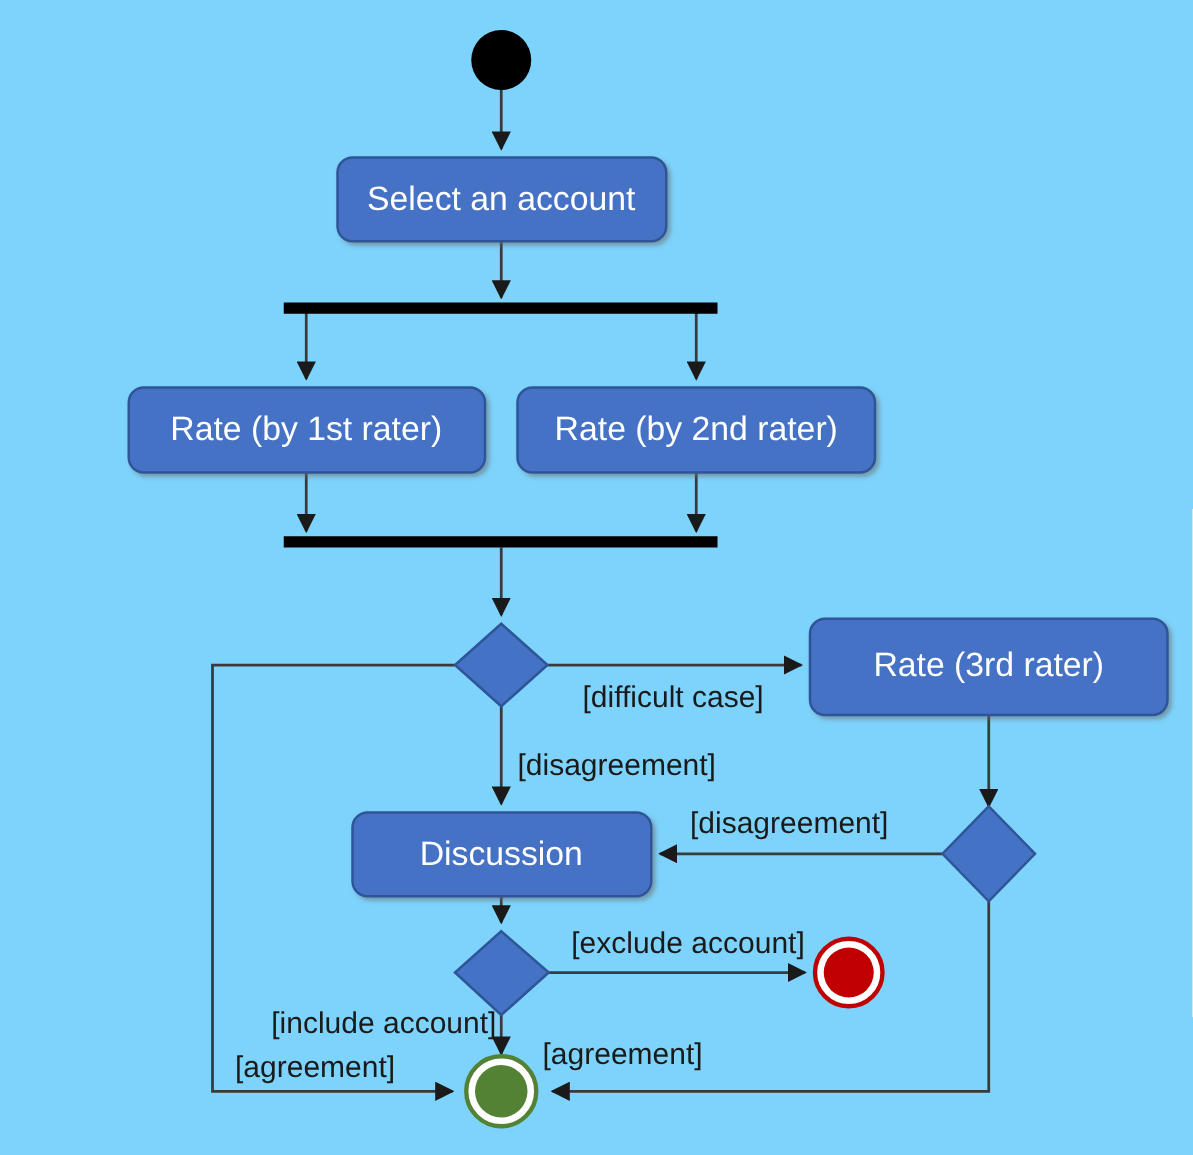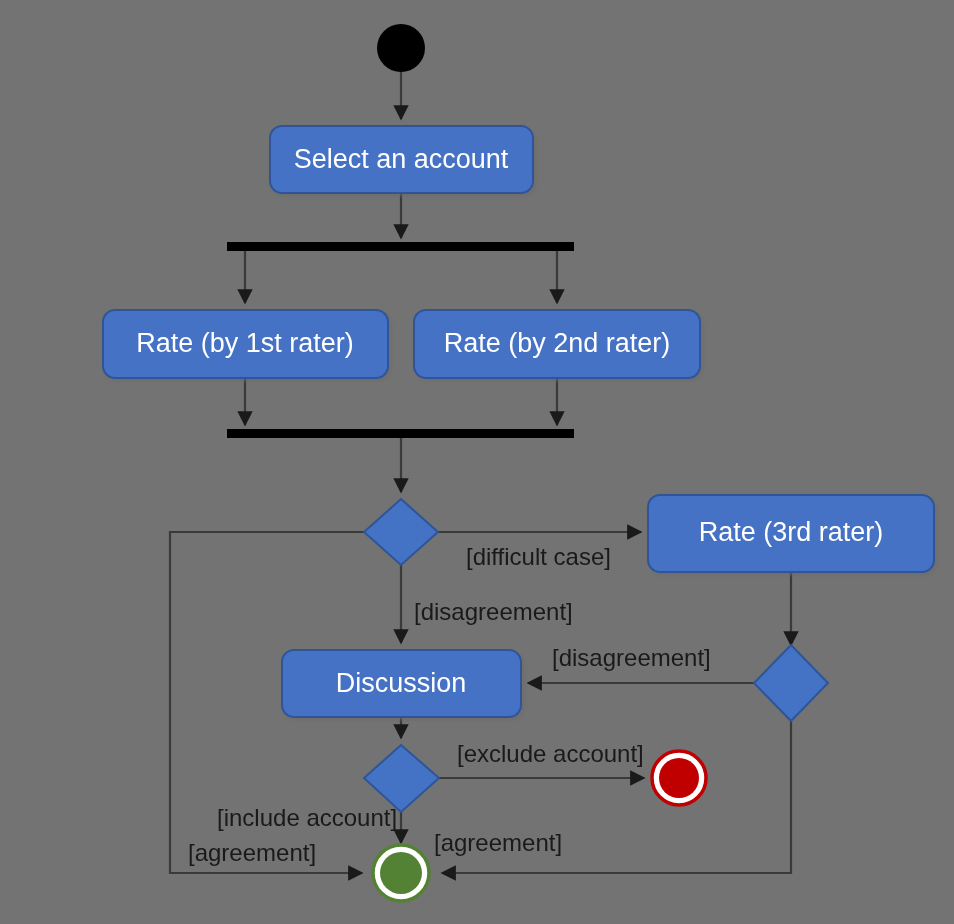--- a/index.html
+++ b/index.html
@@ -8,21 +8,21 @@
     padding: 0;
     background: #ffffff;
   }
   body {
     font-family: "Liberation Sans", sans-serif;
   }
   #diagram-root {
     position: relative;
     width: 954px;
     height: 924px;
-    background: #737373;
+    background: #7dd3fc;
     overflow: hidden;
   }
   #diagram-svg {
     position: absolute;
     top: 0;
     left: 0;
     width: 954px;
     height: 924px;
   }
   .node-label {

